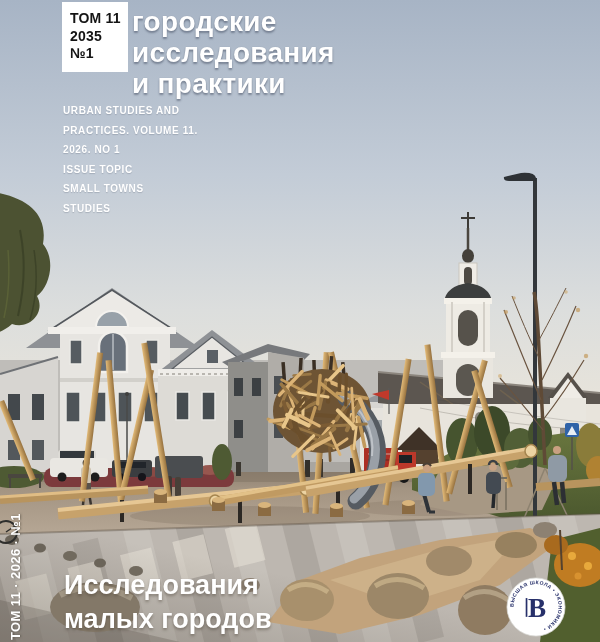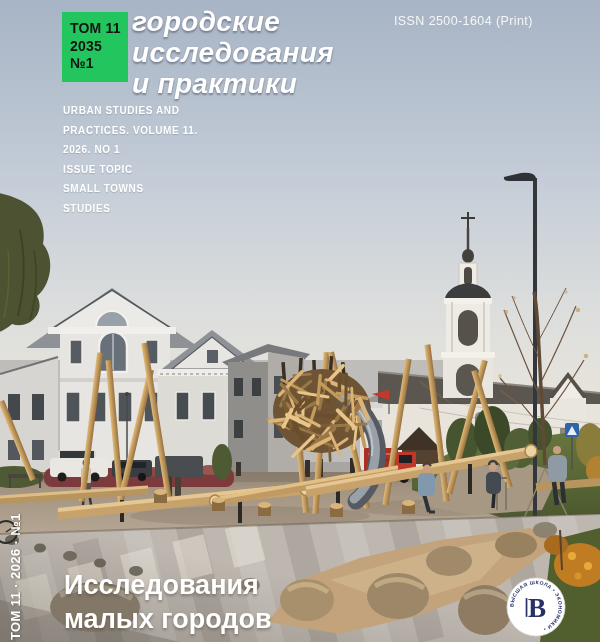--- a/index.html
+++ b/index.html
@@ -3,29 +3,28 @@
 <meta charset="utf-8">
 <style>
   html,body{margin:0;padding:0;background:#222;}
   .cover{
     position:relative;width:600px;height:642px;overflow:hidden;
     font-family:"Liberation Sans", sans-serif; background:#b7c1cd;
   }
   .photo{position:absolute;left:0;top:0;width:600px;height:642px;display:block;}
   .overlay{position:absolute;z-index:2;}
   .volume-box{
-    left:62px;top:12px;width:66px;height:70px;background:#22c55e;
+    left:62px;top:2px;width:66px;height:70px;background:#ffffff;
     box-sizing:border-box;padding:8px 0 0 8px;
     font-size:14px;font-weight:bold;line-height:17.5px;color:#141414;letter-spacing:.2px;
   }
   .journal-title{
     left:132px;top:6px;margin:0;color:#ffffff;font-size:28px;font-weight:bold;
     line-height:31px;letter-spacing:.3px;white-space:pre-line;
     text-shadow:0 2px 2px rgba(50,60,80,.45), 0 0 1px rgba(50,60,80,.25);
-    font-style:italic;
   }
   .issn{
     left:394px;top:12px;color:rgba(255,255,255,.88);font-size:12.5px;
     line-height:18.5px;letter-spacing:.4px;
   }
   .subtitle-en{
     left:63px;top:101px;color:#ffffff;font-size:10px;font-weight:bold;
     line-height:19.5px;letter-spacing:.6px;white-space:pre-line;
     text-shadow:0 1px 1px rgba(90,100,115,.3);
   }
@@ -518,21 +517,20 @@
     <div>ТОМ 11</div>
     <div>2035</div>
     <div>№1</div>
   </div>
 
   <h1 class="overlay journal-title">городские
 исследования
 и практики</h1>
 
   <div class="overlay issn">
-    <div>ISSN 2500-1604 (Print)</div>
   </div>
 
   <div class="overlay subtitle-en">URBAN STUDIES AND
 PRACTICES. VOLUME 11.
 2026. NO 1
 ISSUE TOPIC
 SMALL TOWNS
 STUDIES</div>
 
   <div class="overlay spine">ТОМ 11 · 2026 · №1</div>

